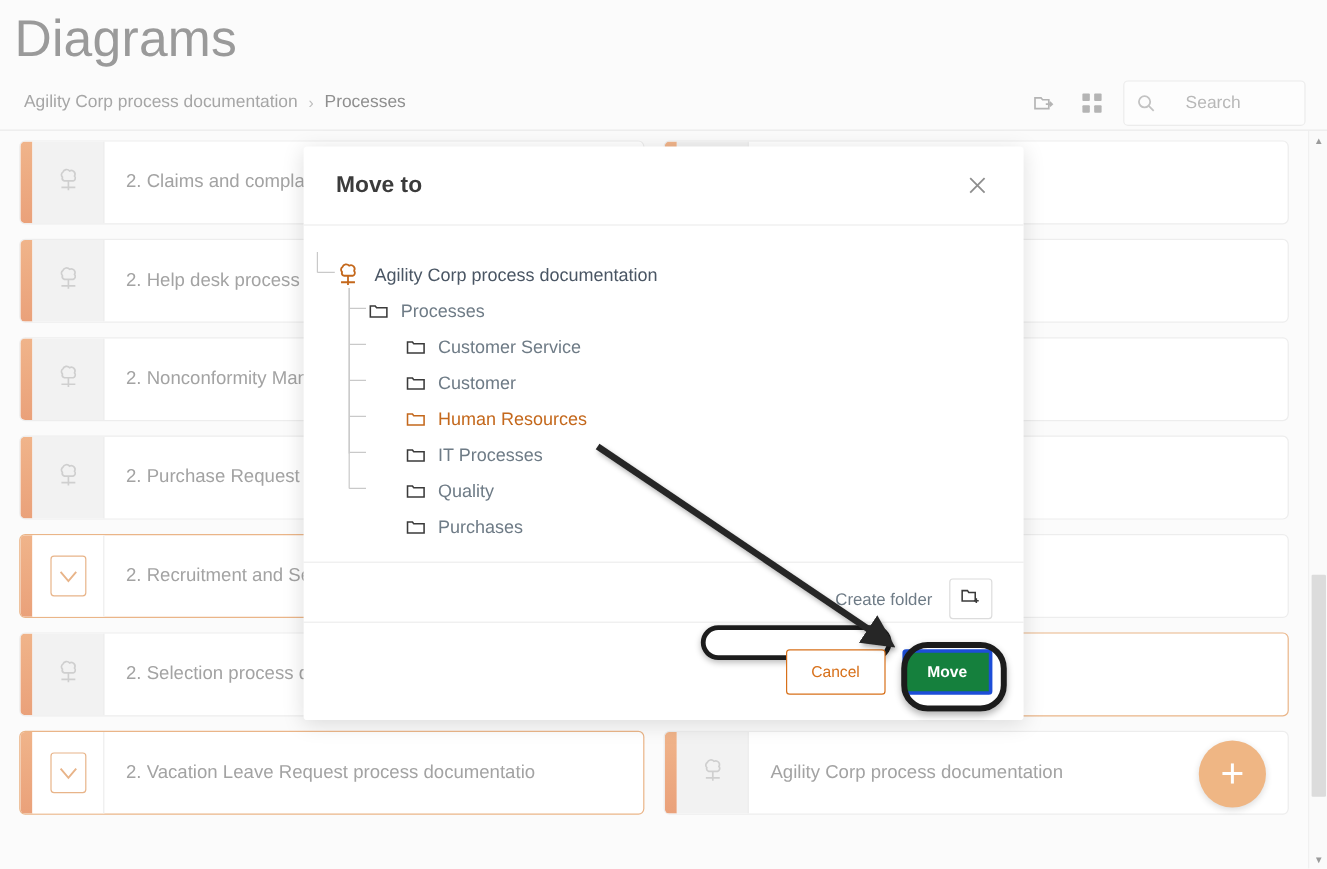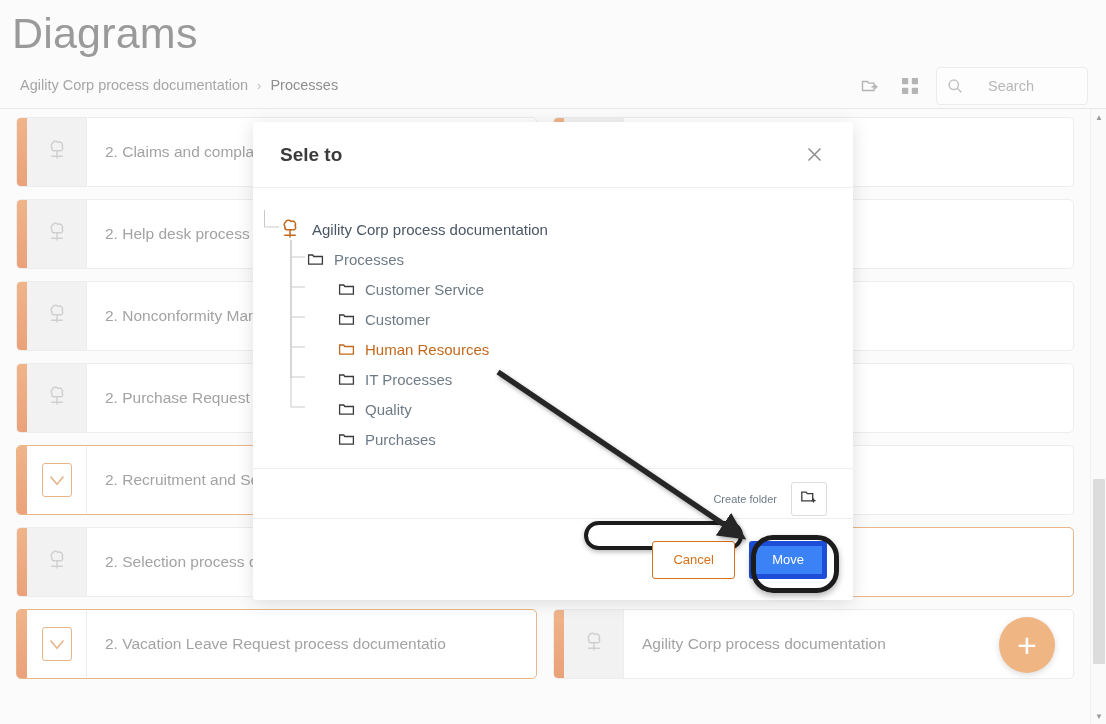--- a/index.html
+++ b/index.html
@@ -200,21 +200,21 @@
     border: 4px solid #1c1c1c;
     border-radius: 15px;
     box-shadow: 0 2px 5px rgba(0,0,0,0.28);
     pointer-events: none;
   }
 
   .create-folder-row {
     position: absolute; left: 26px; right: 26px; bottom: 58px;
     display: flex; align-items: center; justify-content: flex-end; gap: 14px;
   }
-  .create-folder-label { font-size: 11px; color: #6e7b86; }
+  .create-folder-label { font-size: 14px; color: #6e7b86; }
   .create-folder-btn {
     width: 36px; height: 34px;
     border: 1px solid #dcdcdc; border-radius: 3px;
     background: #ffffff;
     display: flex; align-items: center; justify-content: center;
     color: #3b3b3b;
   }
 
   .modal-sep {
     position: absolute; left: 0; right: 0; bottom: 105px;
@@ -233,24 +233,24 @@
     font-size: 13px;
     display: flex; align-items: center; justify-content: center;
     padding: 0 18px;
   }
   .btn-cancel {
     background: #ffffff;
     border: 1px solid #d7701a;
     color: #d7701a;
   }
   .btn-move {
-    background: #3b82f6;
-    border: 5px solid #1d4ed8;
+    background: #15803d;
+    border: 3px solid #1d4ed8;
     color: #ffffff;
-    font-weight: 400;
+    font-weight: 700;
     min-width: 74px;
   }
   .move-highlight {
     position: absolute;
     left: 751px; top: 535px;
     width: 88px; height: 58px;
     border: 5px solid #1c1c1c;
     border-radius: 22px;
     box-shadow: 0 3px 6px rgba(0,0,0,0.3);
     pointer-events: none;
@@ -458,21 +458,21 @@
   <div class="fab">+</div>
 
   <div class="scrollbar">
     <div class="sb-arrow up">▲</div>
     <div class="sb-thumb"></div>
     <div class="sb-arrow down">▼</div>
   </div>
 
   <div class="modal">
     <div class="modal-head">
-      <div class="modal-title">Sele to</div>
+      <div class="modal-title">Move to</div>
       <div class="modal-close">
         <svg width="19" height="19" viewBox="0 0 19 19" fill="none" stroke="currentColor" stroke-width="1.5">
           <path d="M3.5 3.5L15.5 15.5M15.5 3.5L3.5 15.5"></path>
         </svg>
       </div>
     </div>
 
     <div class="modal-body">
 
       <svg class="tree-lines" width="560" height="240">

